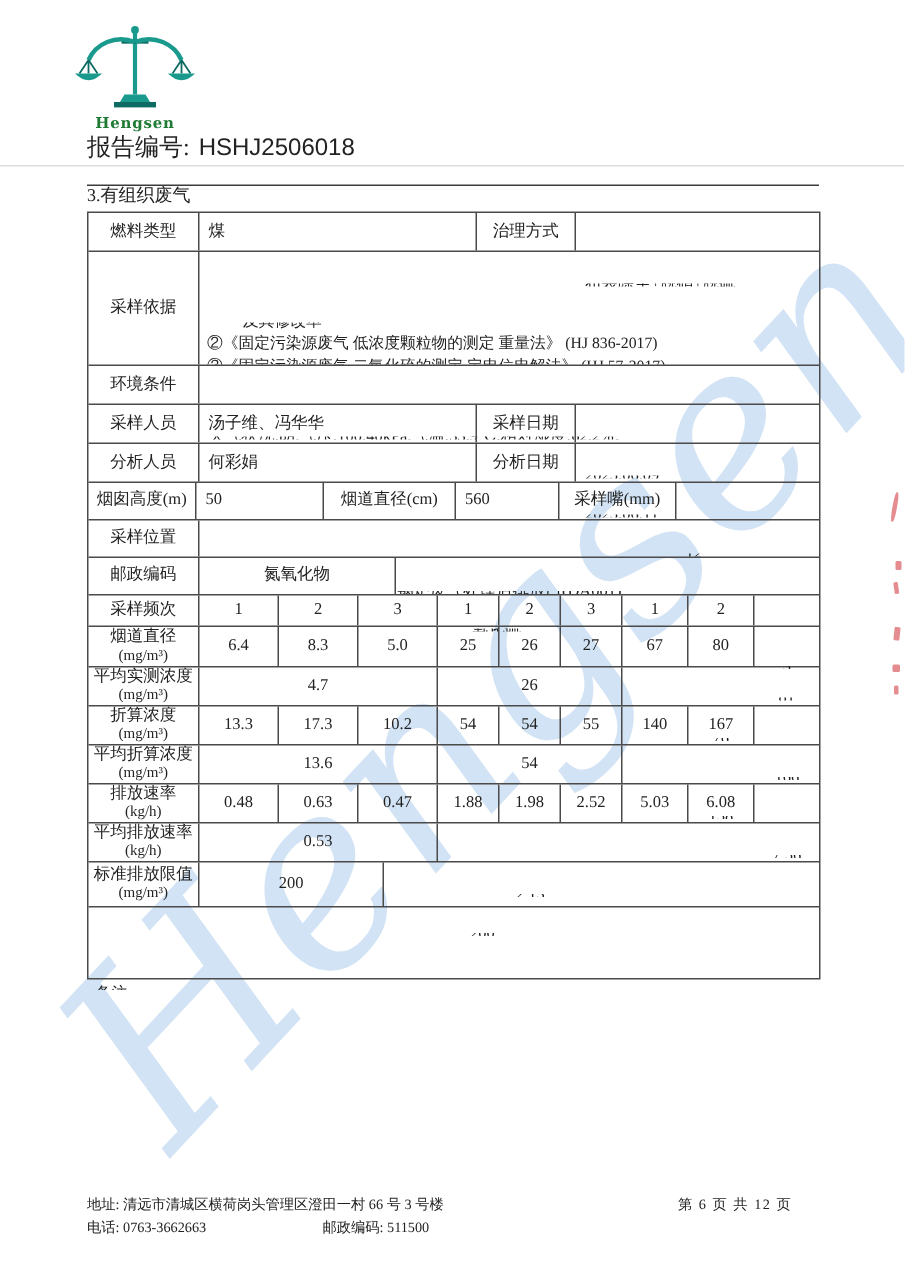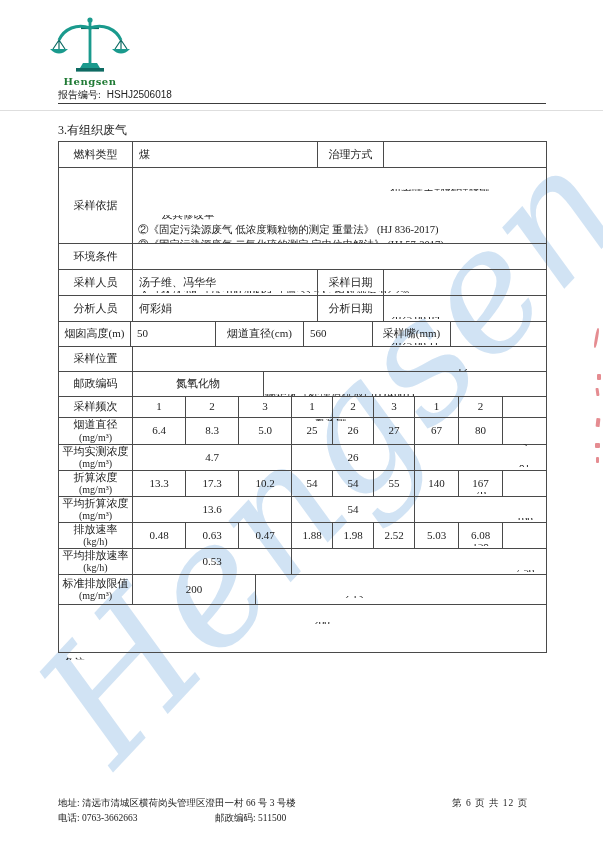--- a/index.html
+++ b/index.html
@@ -14,21 +14,21 @@
     text-align:center;font-size:168px;font-style:italic;font-family:"DejaVu Serif",serif;
     color:rgba(163,200,233,0.50);transform:rotate(-47deg);transform-origin:50% 50%;
     z-index:0;pointer-events:none;white-space:nowrap;
   }
   
   .logo{position:absolute;left:45px;top:16px;width:90px;text-align:center;z-index:2;}
   .logo-text{font-size:10px;font-weight:bold;color:#1f7a34;letter-spacing:0.5px;margin-top:-2px;font-family:"DejaVu Serif",serif;}
   
   .report-line{
     position:absolute;left:58px;top:88px;width:488px;border-bottom:1px solid #3c3c3c;
-    padding-bottom:1px;font-size:10px;z-index:2;
+    padding-bottom:14px;font-size:16px;z-index:2;
   }
   .report-line .val{font-family:"Liberation Sans",sans-serif;margin-left:6px;}
   .header-rule{position:absolute;left:0;top:110px;width:603px;height:1px;background:#dedede;z-index:1;}
   .section-title{position:absolute;left:58px;top:122px;font-size:12px;z-index:2;}
   
   .tbl{position:absolute;left:58px;top:141px;width:487px;border:1px solid #4a4a4a;z-index:1;}
   .tr{display:flex;align-items:stretch;border-bottom:1px solid #4a4a4a;box-sizing:border-box;}
   .tr:last-child{border-bottom:none;}
   .td{
     border-right:1px solid #4a4a4a;display:flex;flex-direction:column;align-items:center;

